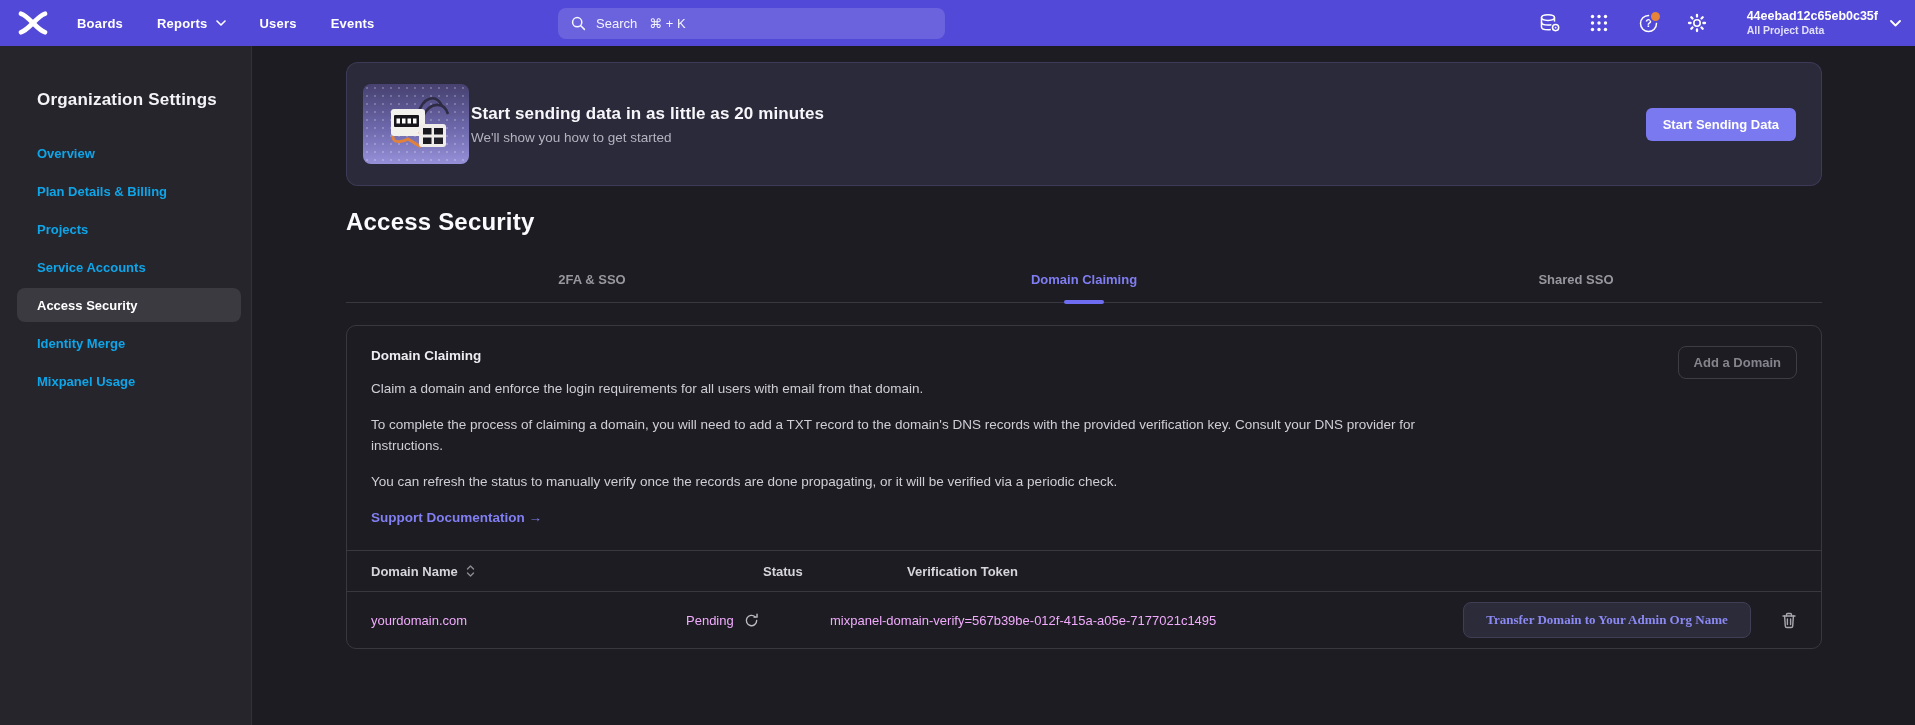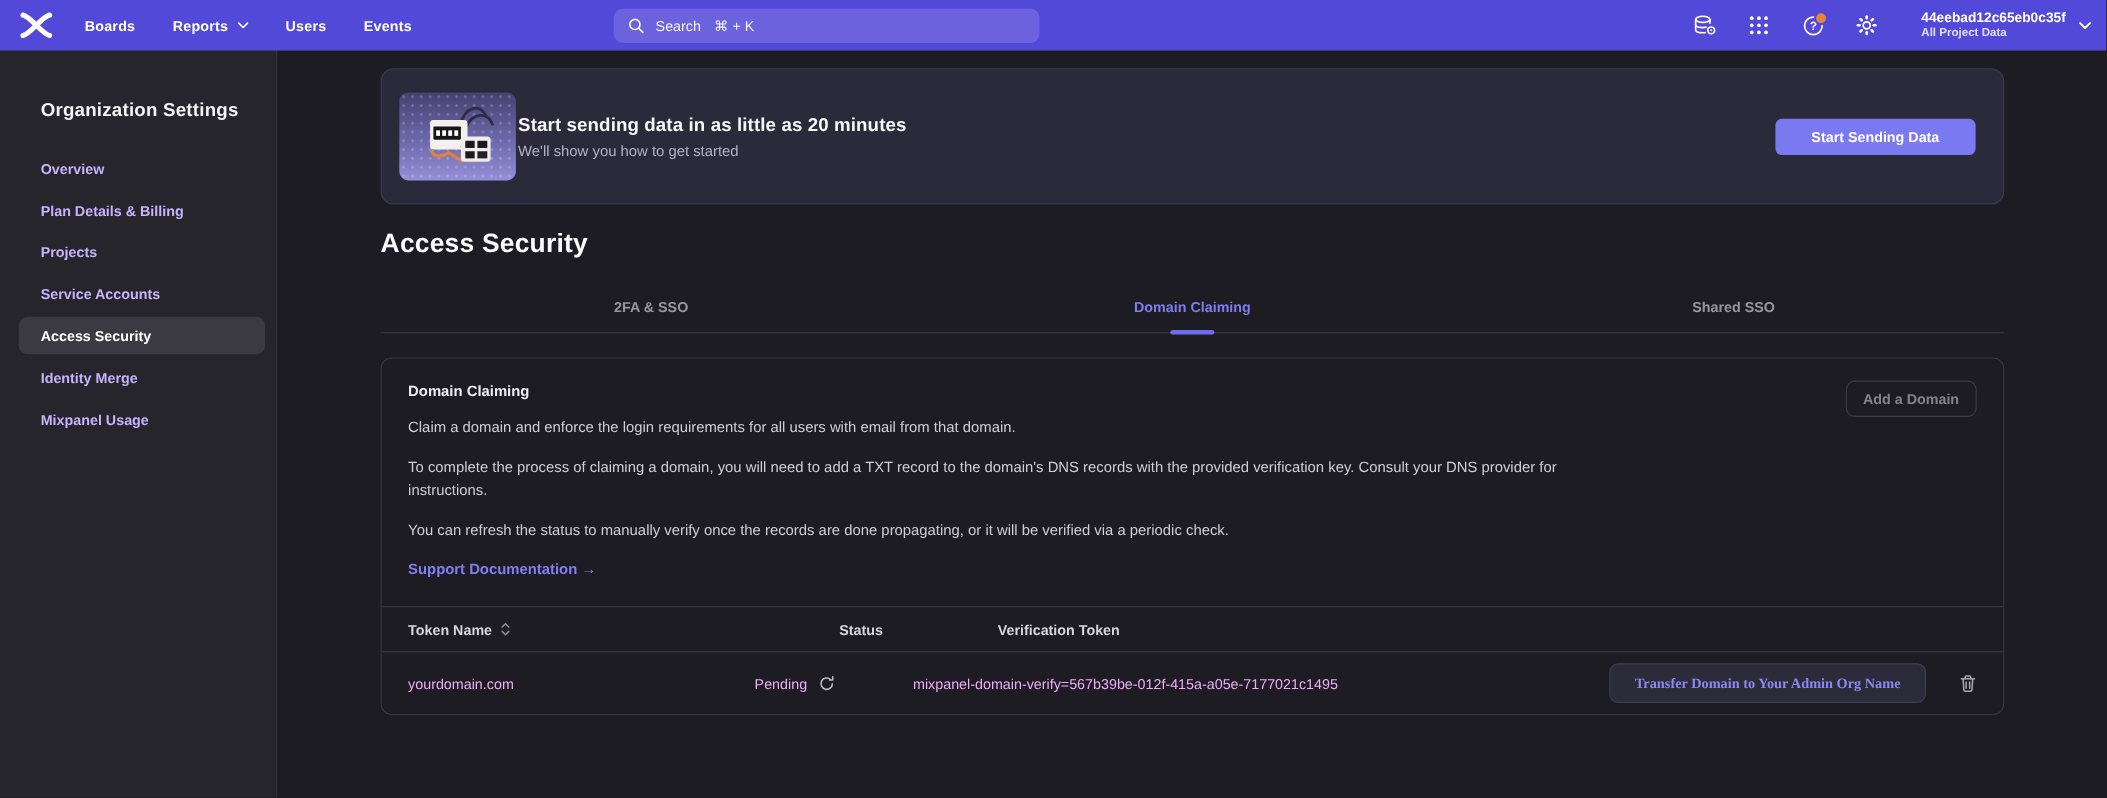--- a/index.html
+++ b/index.html
@@ -28,37 +28,37 @@
   .user-block{display:flex;align-items:center;gap:12px;padding-left:25px;cursor:pointer;}
   .user-id{font-size:12.5px;font-weight:700;line-height:15px;}
   .user-scope{font-size:10.5px;font-weight:600;line-height:13px;color:rgba(255,255,255,0.82);}
   
   .shell{display:flex;height:679px;}
   .sidebar{width:252px;min-width:252px;box-sizing:border-box;background:#26252c;
     border-right:1px solid #323138;padding:44px 10px 0 17px;}
   .sidebar-title{font-size:17px;font-weight:700;color:#f4f3f6;padding-left:20px;letter-spacing:.2px;}
   .side-list{margin-top:26px;}
   .side-item{height:34px;display:flex;align-items:center;padding-left:20px;margin-bottom:4px;
-    border-radius:8px;font-size:13px;font-weight:600;color:#c4b5fd;cursor:pointer;}
+    border-radius:8px;font-size:13px;font-weight:600;color:#0ea5e9;cursor:pointer;}
   .side-item.active{background:#3b3a41;color:#ffffff;}
   
   .main{flex:1;box-sizing:border-box;padding:16px 93px 0 94px;}
   .banner{height:124px;box-sizing:border-box;background:#2b2a3a;
     border:1px solid rgba(140,135,220,0.18);border-radius:12px;
     display:flex;align-items:center;padding:0 25px 0 16px;gap:2px;}
   .thumb{width:106px;height:80px;border-radius:8px;flex:none;position:relative;overflow:hidden;
     background:linear-gradient(180deg,#46416f 0%,#6d68ab 55%,#9590d8 100%);}
   .thumb .dots{position:absolute;inset:0;
     background-image:radial-gradient(rgba(255,255,255,0.22) 1px,transparent 1.4px);
     background-size:8px 8px;}
   .thumb svg{position:absolute;inset:0;}
   .banner-title{font-size:17px;font-weight:700;color:#f7f6fa;letter-spacing:.1px;}
   .banner-sub{font-size:13.5px;color:#b4b3c0;margin-top:6px;}
   .banner-btn{margin-left:auto;background:#7b79f0;color:#fff;font-size:13px;font-weight:600;
-    padding:9px 33px;border-radius:6px;border:none;cursor:pointer;white-space:nowrap;
+    padding:9px 17px;border-radius:6px;border:none;cursor:pointer;white-space:nowrap;
     font-family:"Liberation Sans",sans-serif;}
   .page-title{font-size:24px;font-weight:700;color:#fbfafd;margin:22px 0 0 0;letter-spacing:.2px;}
   .tabs{display:flex;margin-top:26px;border-bottom:1px solid #39383f;}
   .tab{flex:1;text-align:center;padding:10px 0 15px;font-size:13px;font-weight:600;
     color:#98979f;position:relative;cursor:pointer;}
   .tab.active{color:#7f7df2;}
   .tab .underline{display:none;}
   .tab.active .underline{display:block;position:absolute;left:50%;transform:translateX(-50%);
     bottom:-2px;width:40px;height:4px;border-radius:3px;background:#6e6cf1;}
   .panel{margin-top:22px;border:1px solid #39383f;border-radius:10px;}
@@ -246,21 +246,21 @@
         <div class="panel-title">Domain Claiming</div>
         <p>Claim a domain and enforce the login requirements for all users with email from that domain.</p>
         <p>To complete the process of claiming a domain, you will need to add a TXT record to the domain's DNS records with the provided verification key. Consult your DNS provider for instructions.</p>
         <p>You can refresh the status to manually verify once the records are done propagating, or it will be verified via a periodic check.</p>
         <a class="support-link">Support Documentation →</a>
         <button class="add-btn">Add a Domain</button>
       </div>
 
       <div class="table-grid thead">
         <div class="th">
-          <span>Token Name</span>
+          <span>Domain Name</span>
           <svg width="9" height="14" viewBox="0 0 9 14" fill="none" stroke="#8d8c94" stroke-width="1.4" stroke-linecap="round" stroke-linejoin="round">
             <path d="M1.5 5 L4.5 2 L7.5 5"></path>
               <path d="M1.5 9 L4.5 12 L7.5 9"></path>
           </svg>
         </div>
         <div class="th indent">
           <span>Status</span>
         </div>
         <div class="th indent">
           <span>Verification Token</span>

